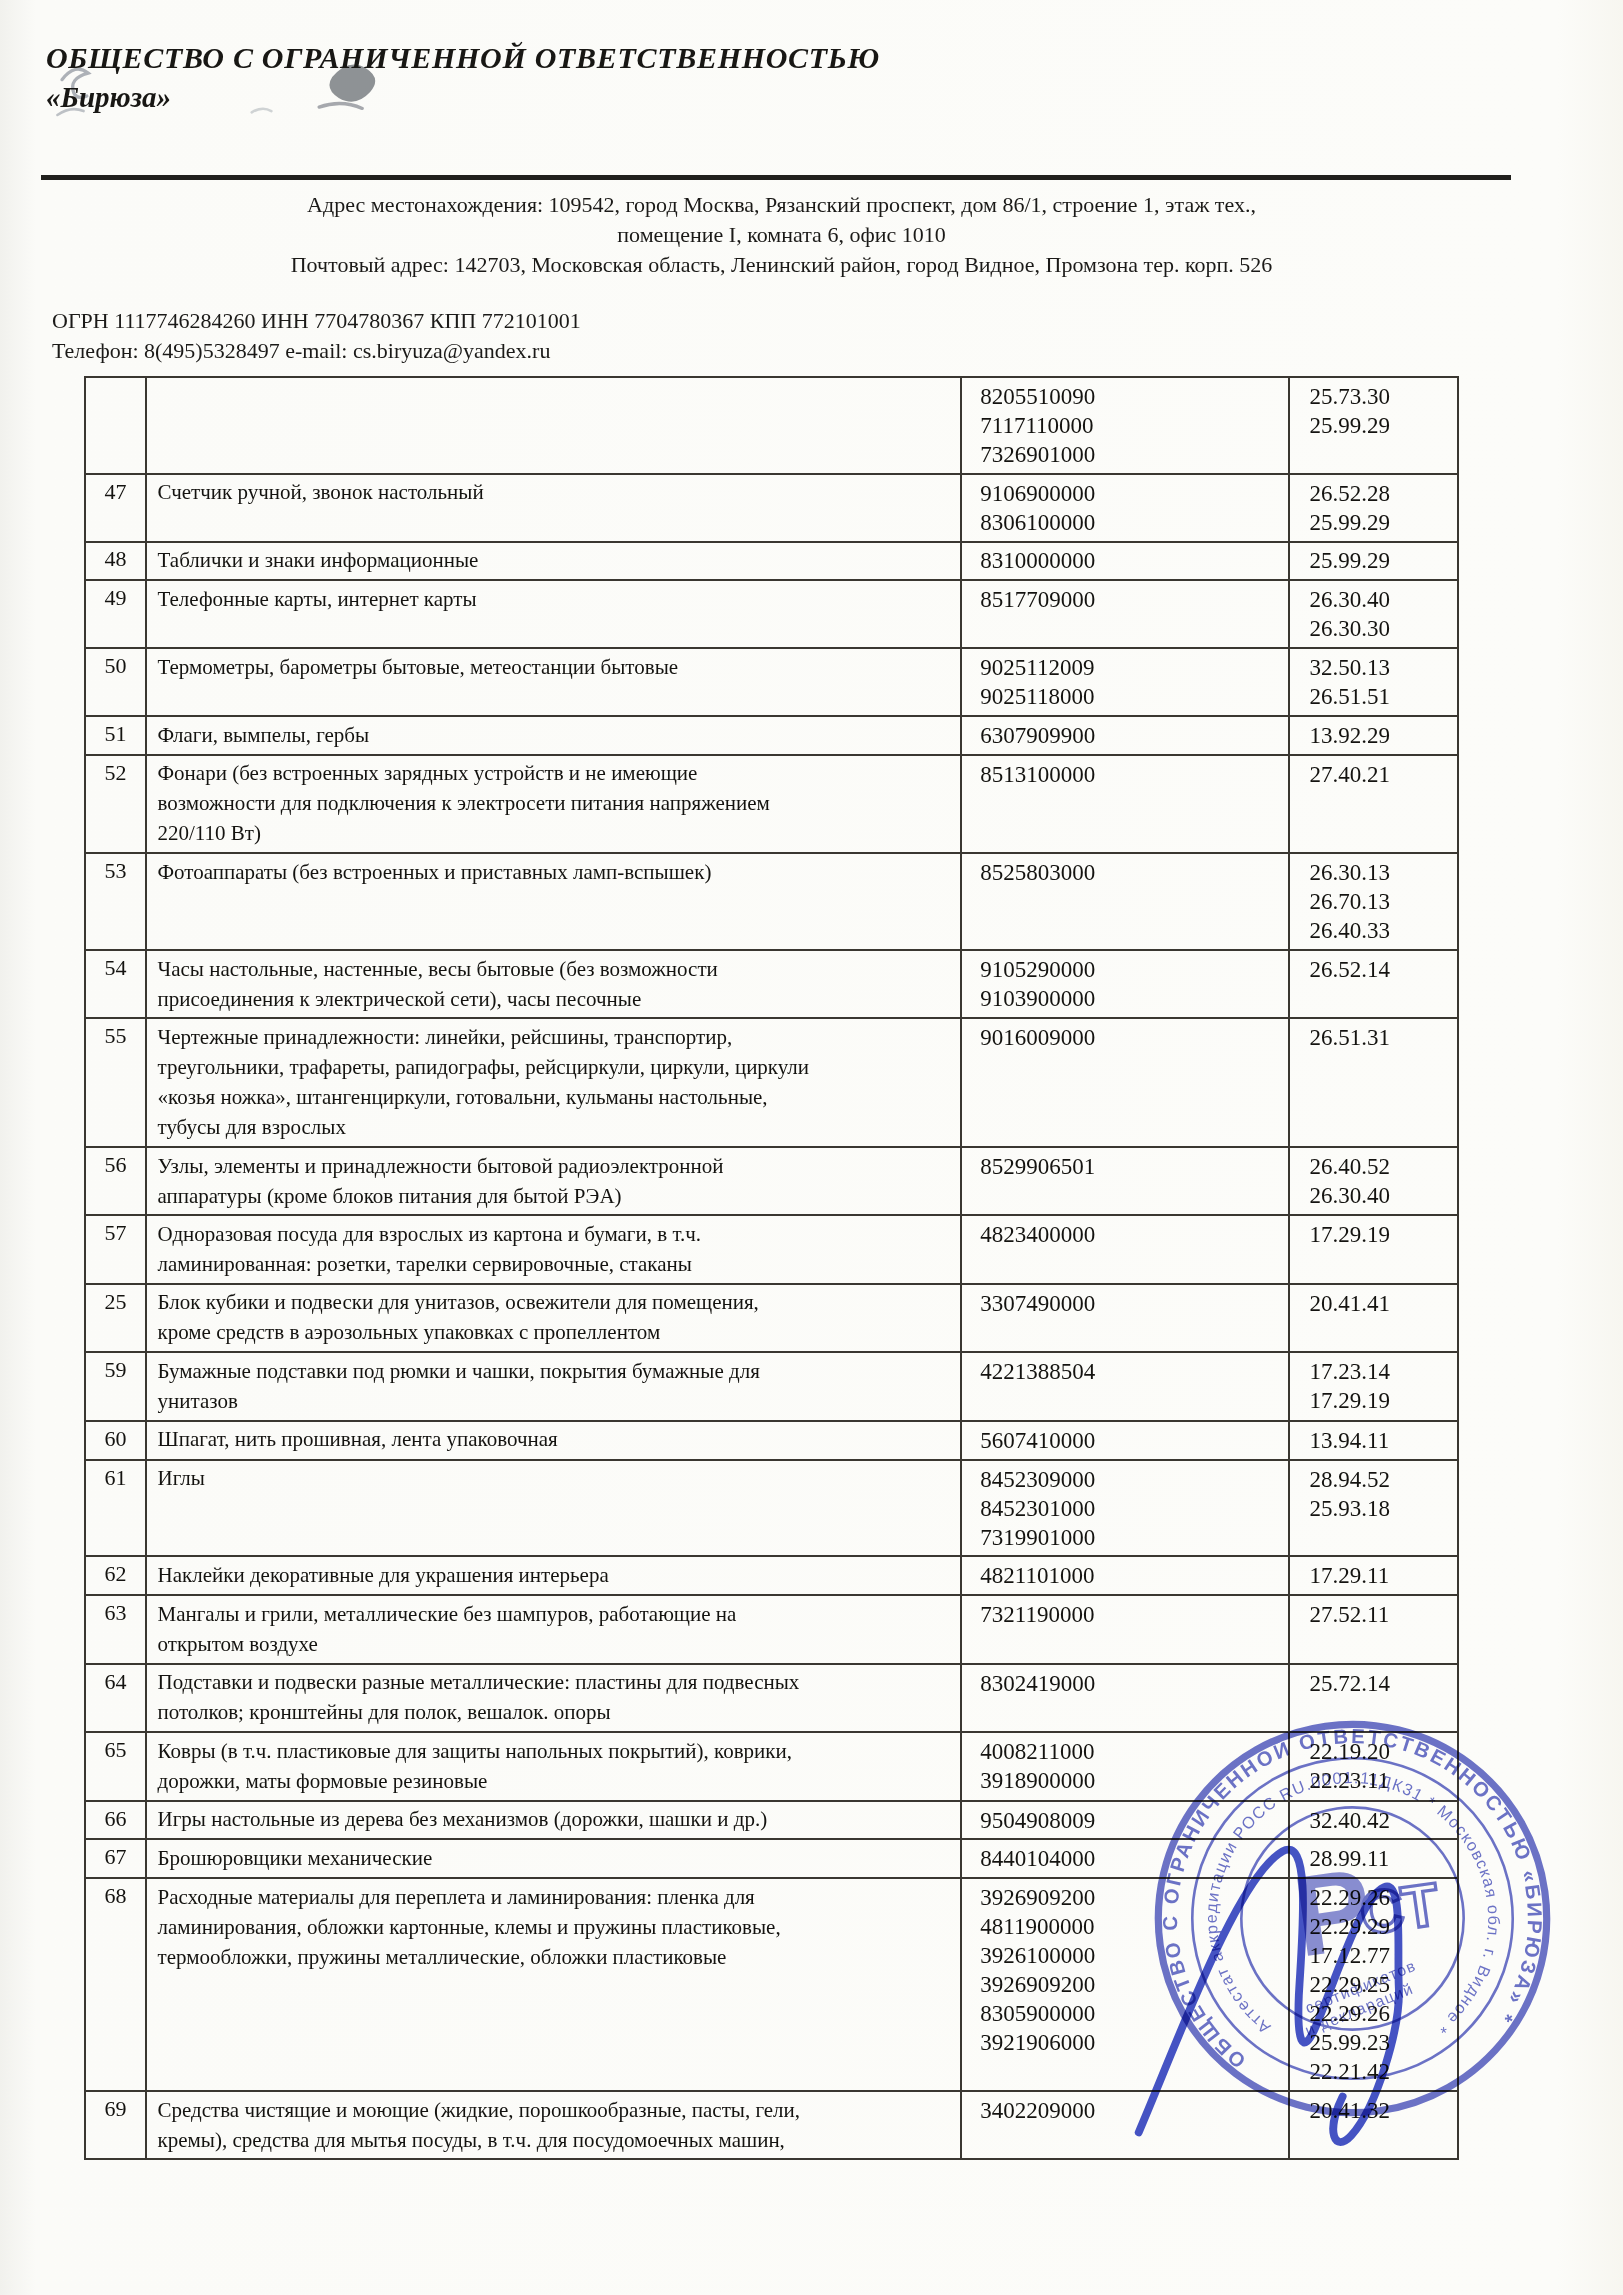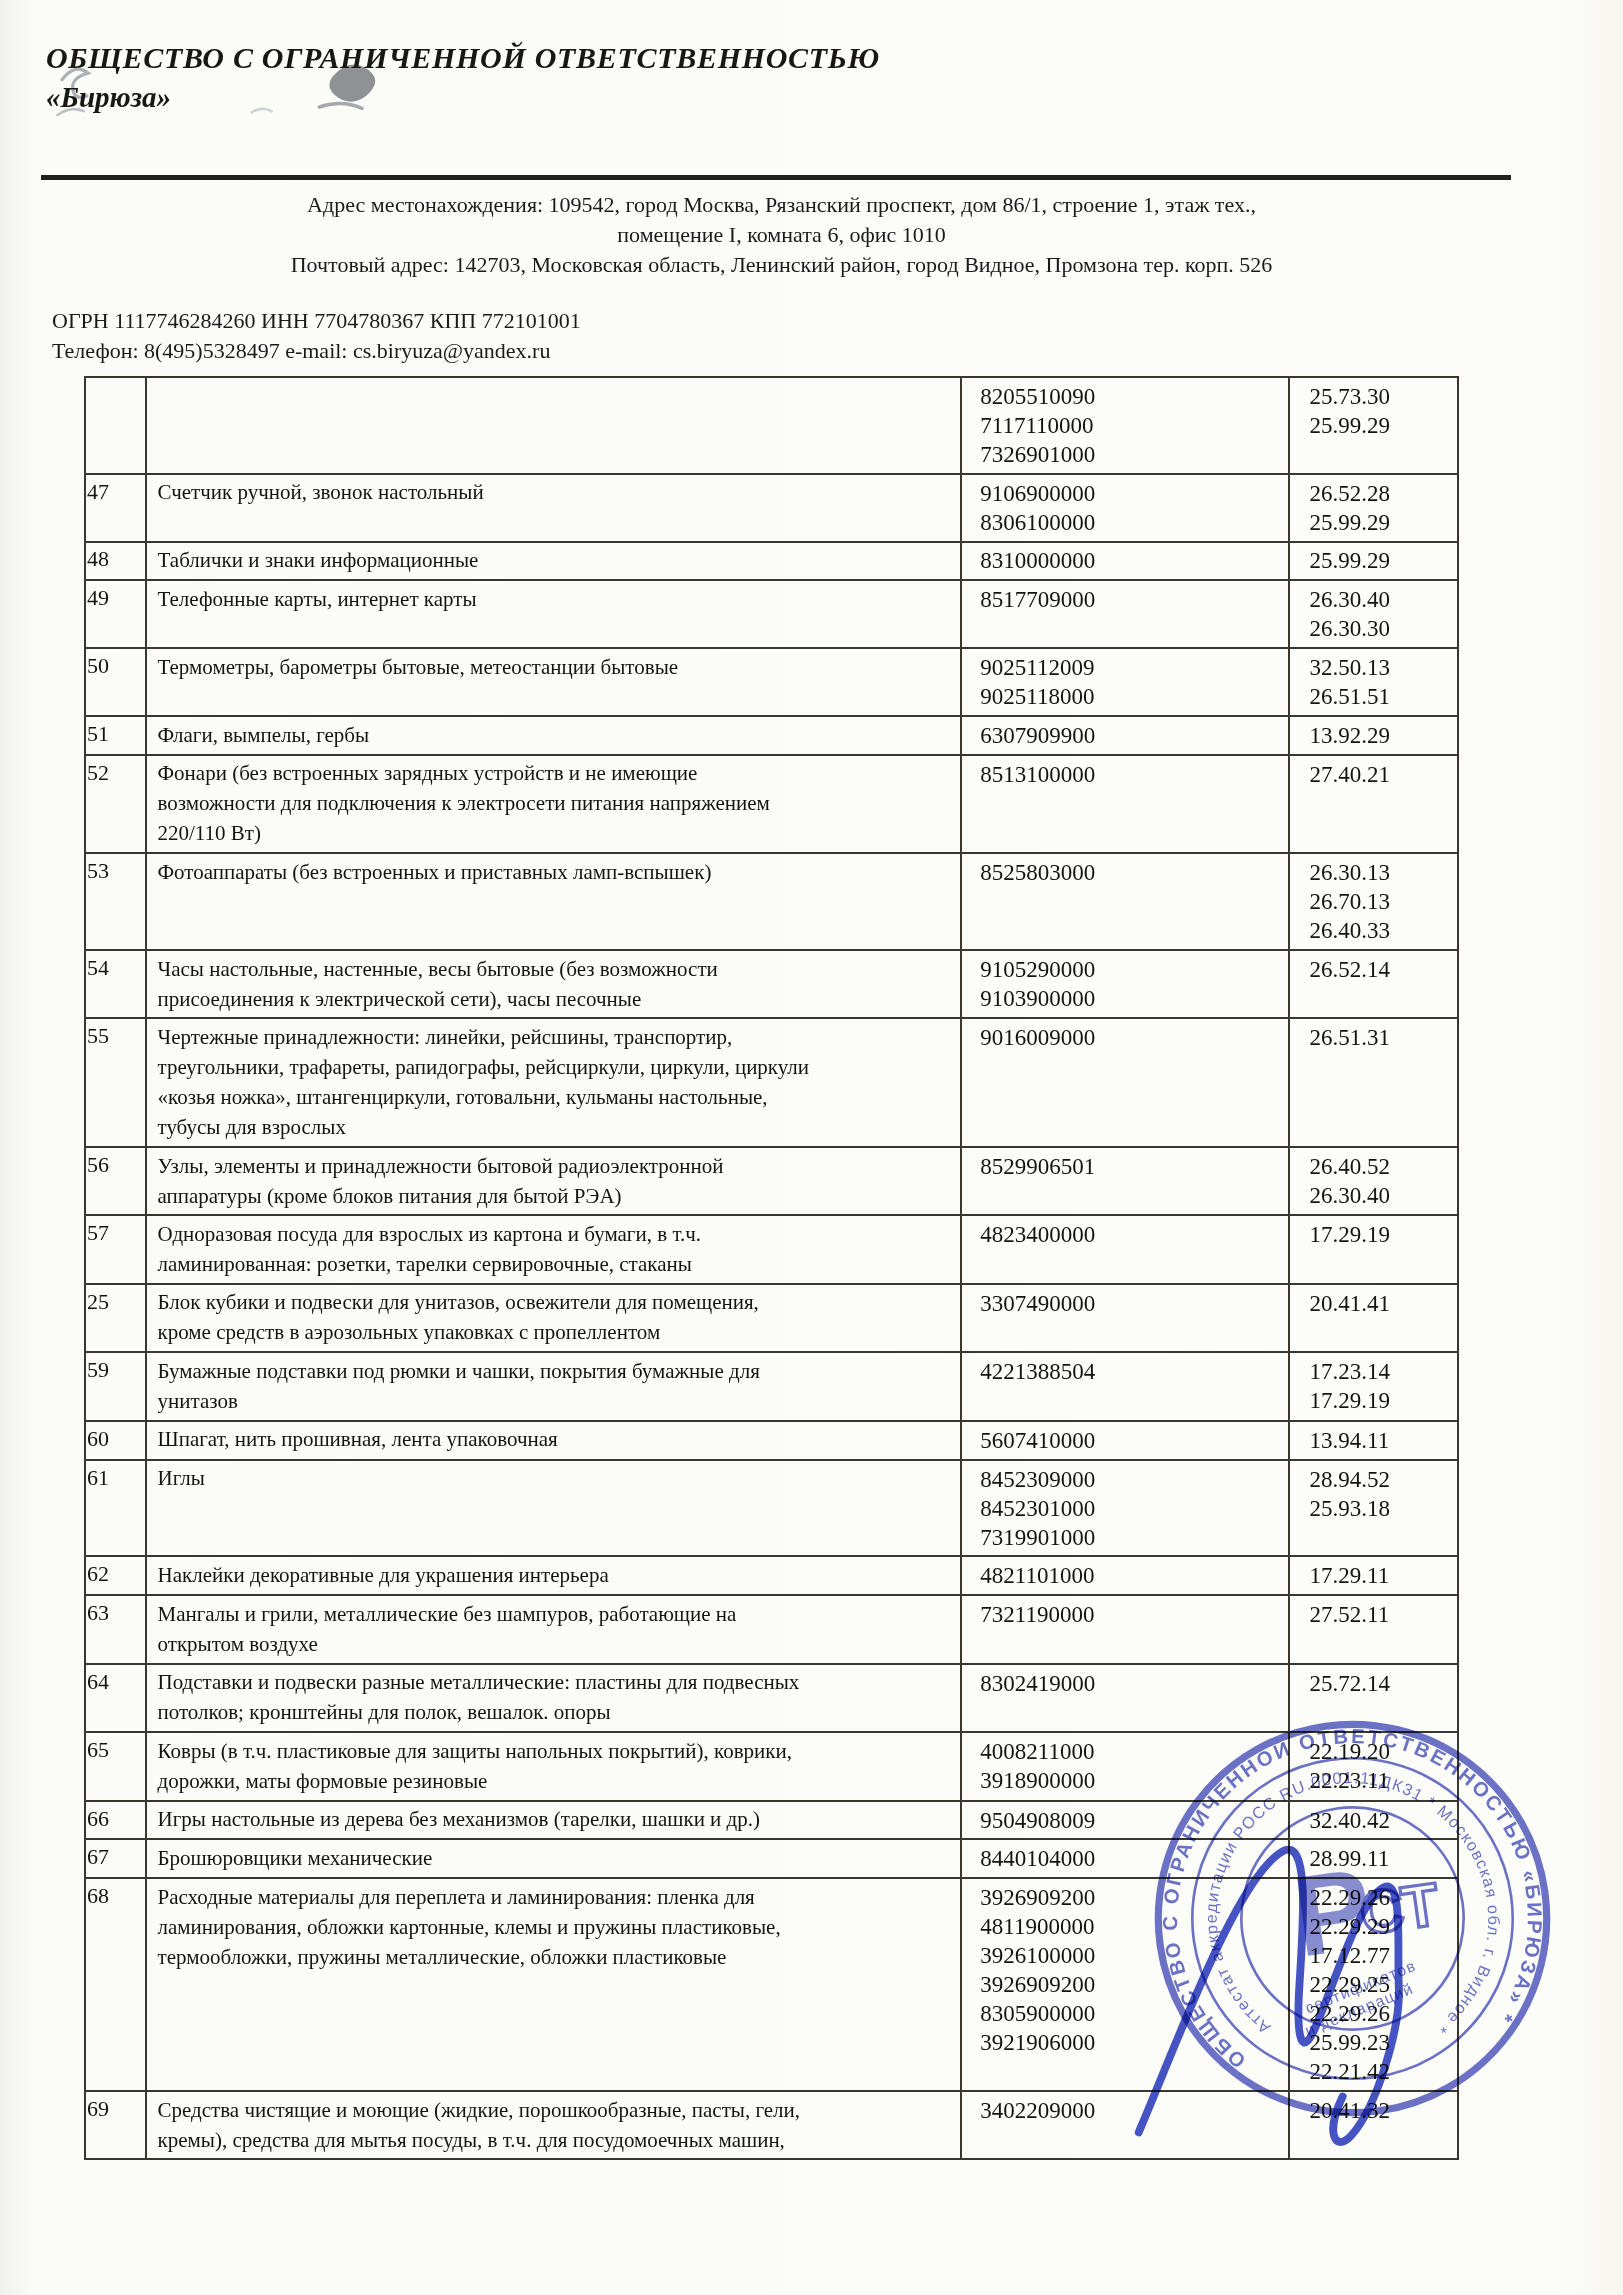--- a/index.html
+++ b/index.html
@@ -20,21 +20,21 @@
   table.goods{
     position:absolute;left:84px;top:376px;width:1374px;
     border-collapse:collapse;table-layout:fixed;
     background:transparent;color:#141310;
   }
   table.goods td{
     border:2px solid #3a3731;
     border-top-width:2.6px;border-bottom-width:2.6px;
     vertical-align:top;
   }
-  td.c-num{font-size:22px;padding-top:3.9px;}
+  td.c-num{text-align:center;font-size:22px;padding-top:3.9px;}
   td.c-desc{font-size:21px;line-height:30px;padding:2.6px 7.9px 3.9px 10.5px;white-space:pre-line;}
   td.c-code{font-size:23px;padding:3.9px 2.6px 3.9px 18.3px;}
   td.c-okpd{font-size:23px;padding:3.9px 1.3px 3.9px 19.6px;border-radius:19px;}
   .line{line-height:29px;}
   .stamp-svg{position:absolute;left:1140px;top:1706px;mix-blend-mode:multiply;opacity:.84;}
   .signature-svg{position:absolute;left:1021px;top:1766px;mix-blend-mode:multiply;opacity:.94;}
   .pencil-svg{position:absolute;left:26px;top:39px;opacity:.9;}
 </style>
 </head>
 <body>
@@ -320,21 +320,21 @@
             <div class="line">3918900000</div>
           </td>
       <td class="c-okpd">
             <div class="line">22.19.20</div>
             <div class="line">22.23.11</div>
           </td>
     </tr>
 
     <tr>
       <td class="c-num">66</td>
-      <td class="c-desc">Игры настольные из дерева без механизмов (тарелки, шашки и др.)</td>
+      <td class="c-desc">Игры настольные из дерева без механизмов (дорожки, шашки и др.)</td>
       <td class="c-code">
             <div class="line">9504908009</div>
           </td>
       <td class="c-okpd">
             <div class="line">32.40.42</div>
           </td>
     </tr>
 
     <tr>
       <td class="c-num">67</td>

